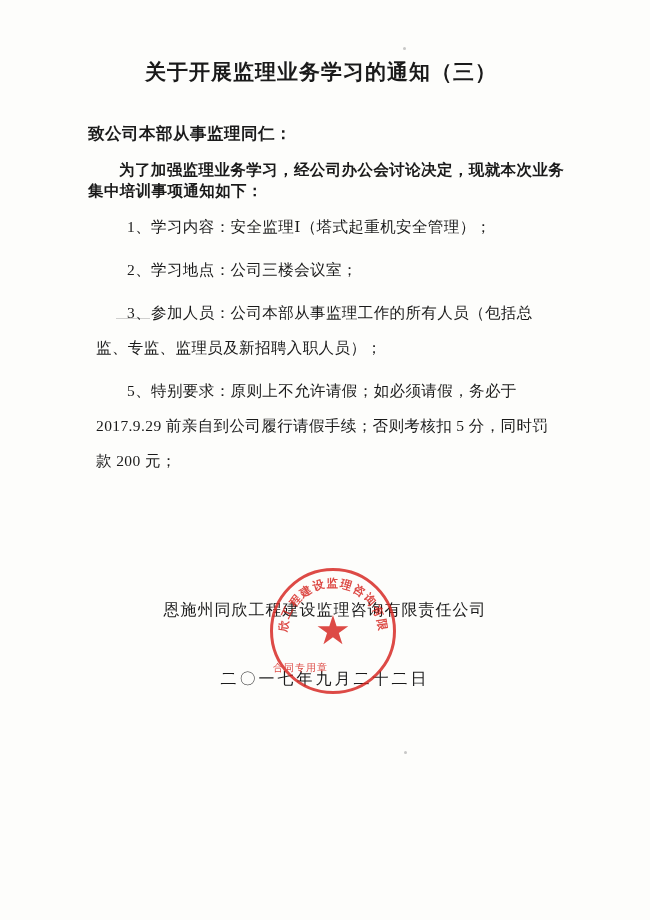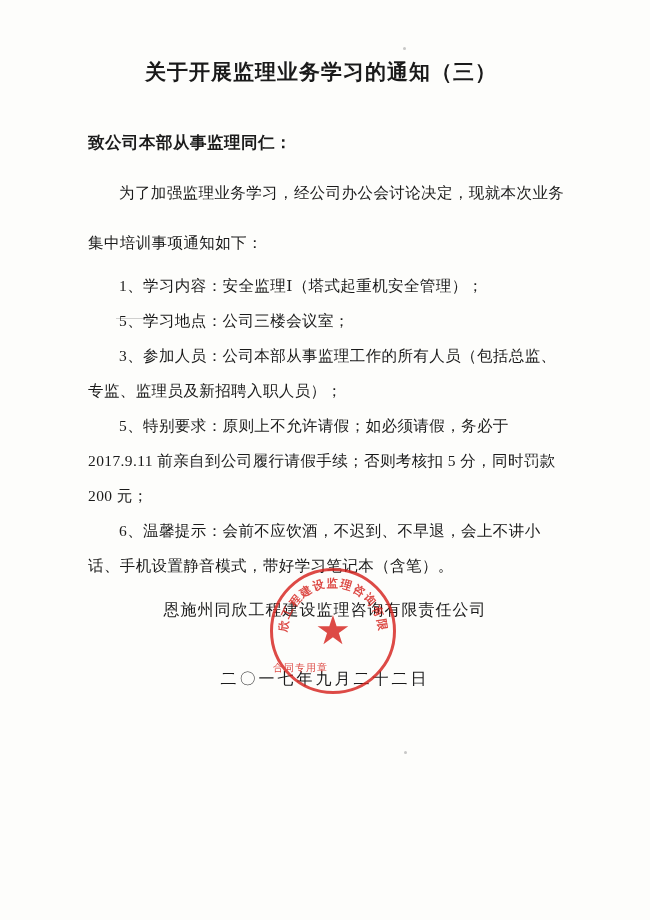--- a/index.html
+++ b/index.html
@@ -40,43 +40,44 @@
     text-align: center;
     font-size: 21px;
     font-weight: bold;
     letter-spacing: 1px;
     font-family: "Liberation Serif", "DejaVu Serif", serif;
   }
 
   .body-area {
     position: absolute;
     left: 88px;
-    top: 132px;
+    top: 123px;
     width: 480px;
   }
 
   .salutation {
     font-size: 16.5px;
     font-weight: bold;
     margin: 0 0 14px 0;
     letter-spacing: .5px;
   }
 
   .para {
     font-size: 15.5px;
-    line-height: 50px;
+    line-height: 21px;
     margin: 0;
     text-indent: 2em;
     letter-spacing: .4px;
+    font-weight: bold;
   }
 
   .item {
     font-size: 15.5px;
     line-height: 35px;
-    margin: 0;
+    margin: 8px;
     text-indent: 2em;
     letter-spacing: .4px;
   }
 
   .signature-block {
     position: absolute;
     left: 0;
     top: 600px;
     width: 650px;
     text-align: center;
@@ -148,24 +149,23 @@
   <div class="speck s1"></div>
   <div class="speck s2"></div>
   <div class="speck s3"></div>
 
   <div class="doc-title">关于开展监理业务学习的通知（三）</div>
 
   <div class="body-area">
     <p class="salutation">致公司本部从事监理同仁：</p>
     <p class="para">为了加强监理业务学习，经公司办公会讨论决定，现就本次业务集中培训事项通知如下：</p>
     <p class="item">1、学习内容：安全监理Ⅰ（塔式起重机安全管理）；</p>
-    <p class="item">5、学习地点：公司三楼会议室；</p>
+    <p class="item">2、学习地点：公司三楼会议室；</p>
     <p class="item">3、参加人员：公司本部从事监理工作的所有人员（包括总监、专监、监理员及新招聘入职人员）；</p>
-    <p class="item">5、特别要求：原则上不允许请假；如必须请假，务必于 2017.9.11 前亲自到公司履行请假手续；否则考核扣 5 分，同时罚款 200 元；</p>
-    <p class="item">6、温馨提示：会前不应饮酒，不迟到、不早退，会上不讲小话、手机设置静音模式，带好学习笔记本（含笔）。</p>
+    <p class="item">5、特别要求：原则上不允许请假；如必须请假，务必于 2017.9.29 前亲自到公司履行请假手续；否则考核扣 5 分，同时罚款 200 元；</p>
   </div>
 
   <div class="signature-block">
     <div class="sign-company">恩施州同欣工程建设监理咨询有限责任公司</div>
     <div class="sign-date">二〇一七年九月二十二日</div>
   </div>
 
   <div class="seal">
     <svg class="seal-arc-text" viewBox="0 0 120 120">
       <defs>

